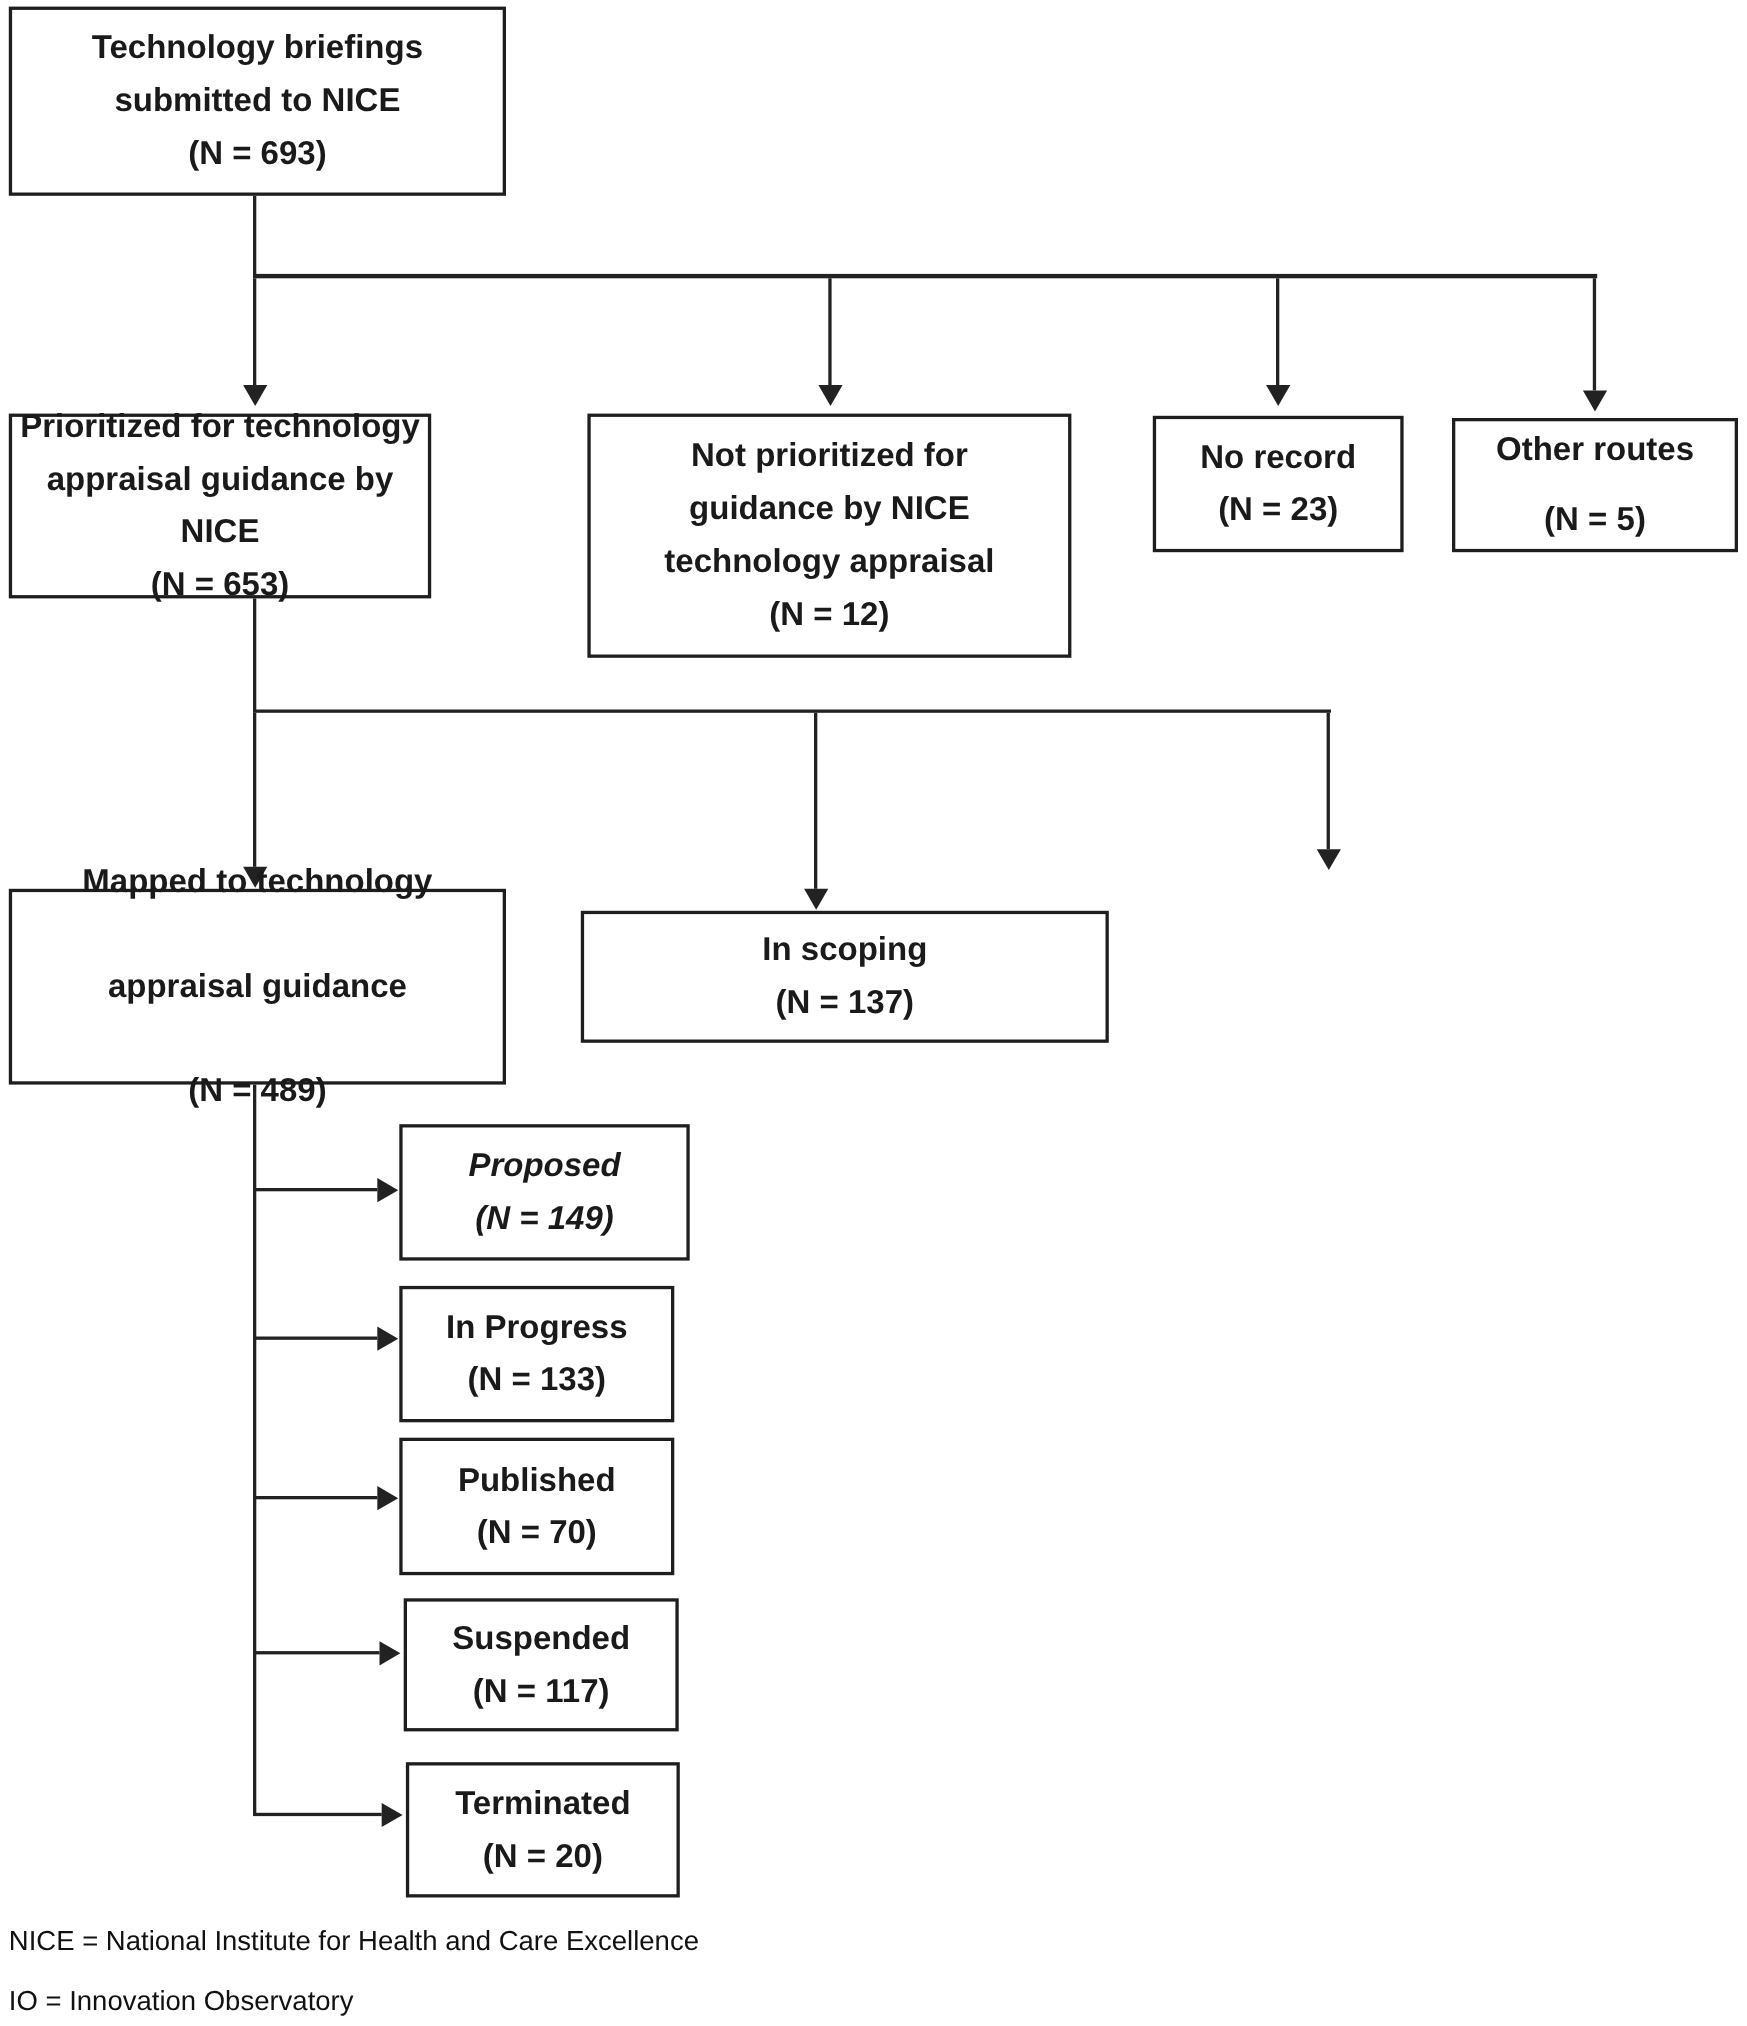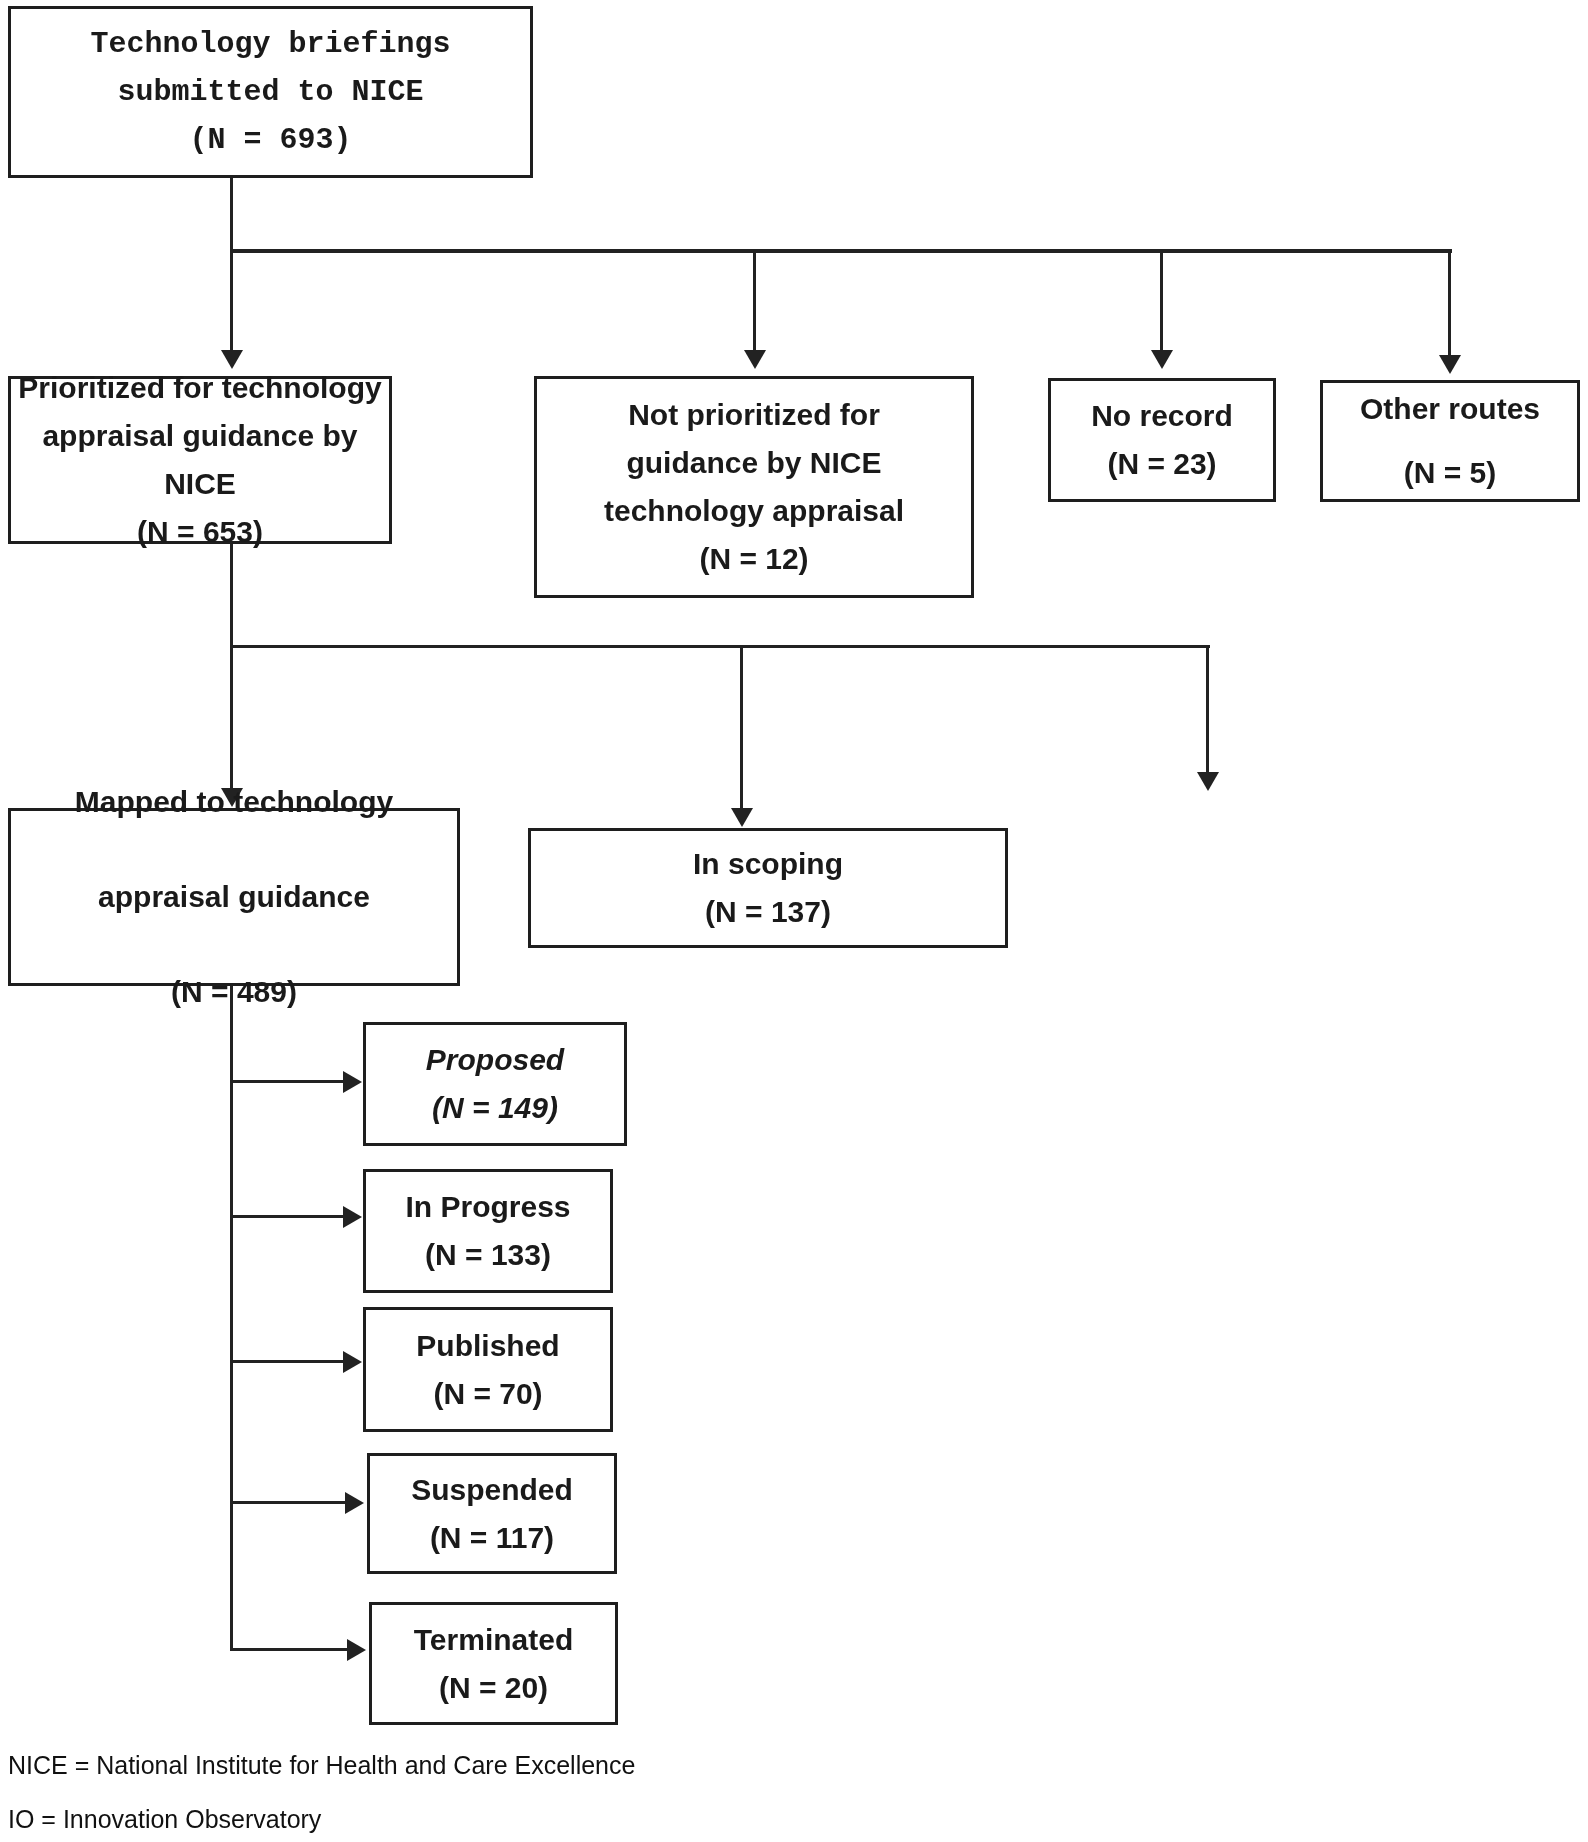--- a/index.html
+++ b/index.html
@@ -28,21 +28,21 @@
   .legend-line{
     position:absolute;left:8px;font-size:25px;line-height:42px;color:#111111;font-weight:normal;
     white-space:nowrap;
   }
 </style>
 </head>
 <body>
 
 <div id="canvas">
 
-  <div class="node" style="left:8px;top:6px;width:525px;height:172px;font-family:Liberation Mono, monospace;">
+  <div class="node" style="left:8px;top:6px;width:452px;height:172px;">
     <div>Technology briefings</div>
     <div>submitted to NICE</div>
     <div>(N = 693)</div>
   </div>
 
   <div class="vline" style="left:230px;top:178px;width:3px;height:74px;"></div>
   <div class="hline" style="left:230px;top:249px;width:1222px;height:4px;"></div>
 
   <div class="vline" style="left:230px;top:253px;width:3px;height:97px;"></div>
   <div class="arrow-down" style="left:221px;top:350px;"></div>

